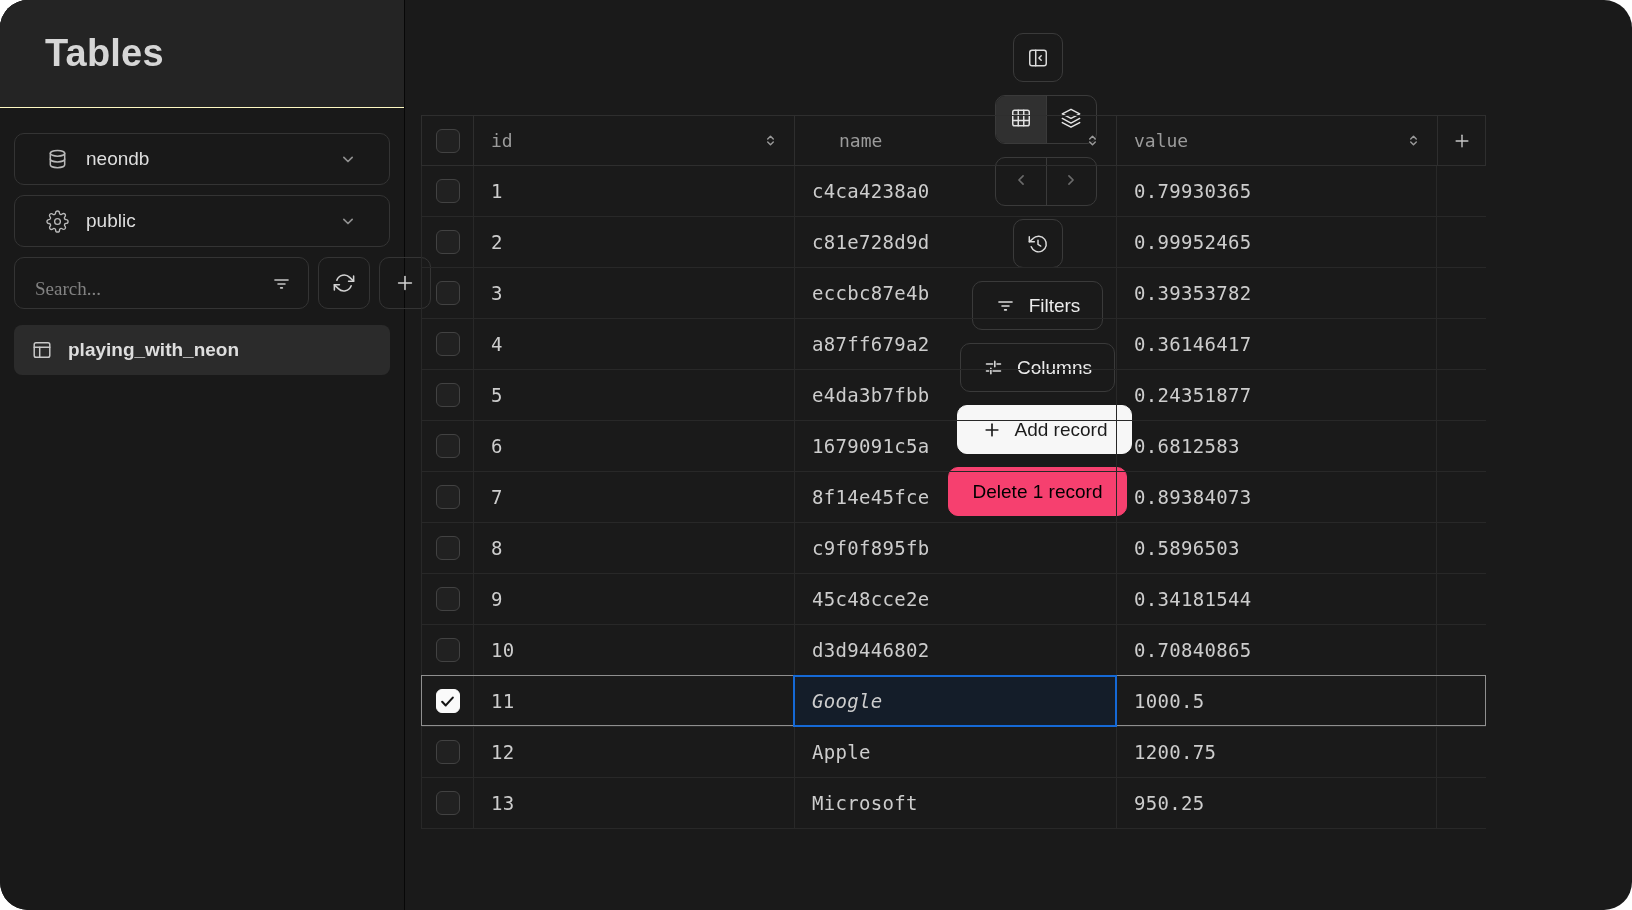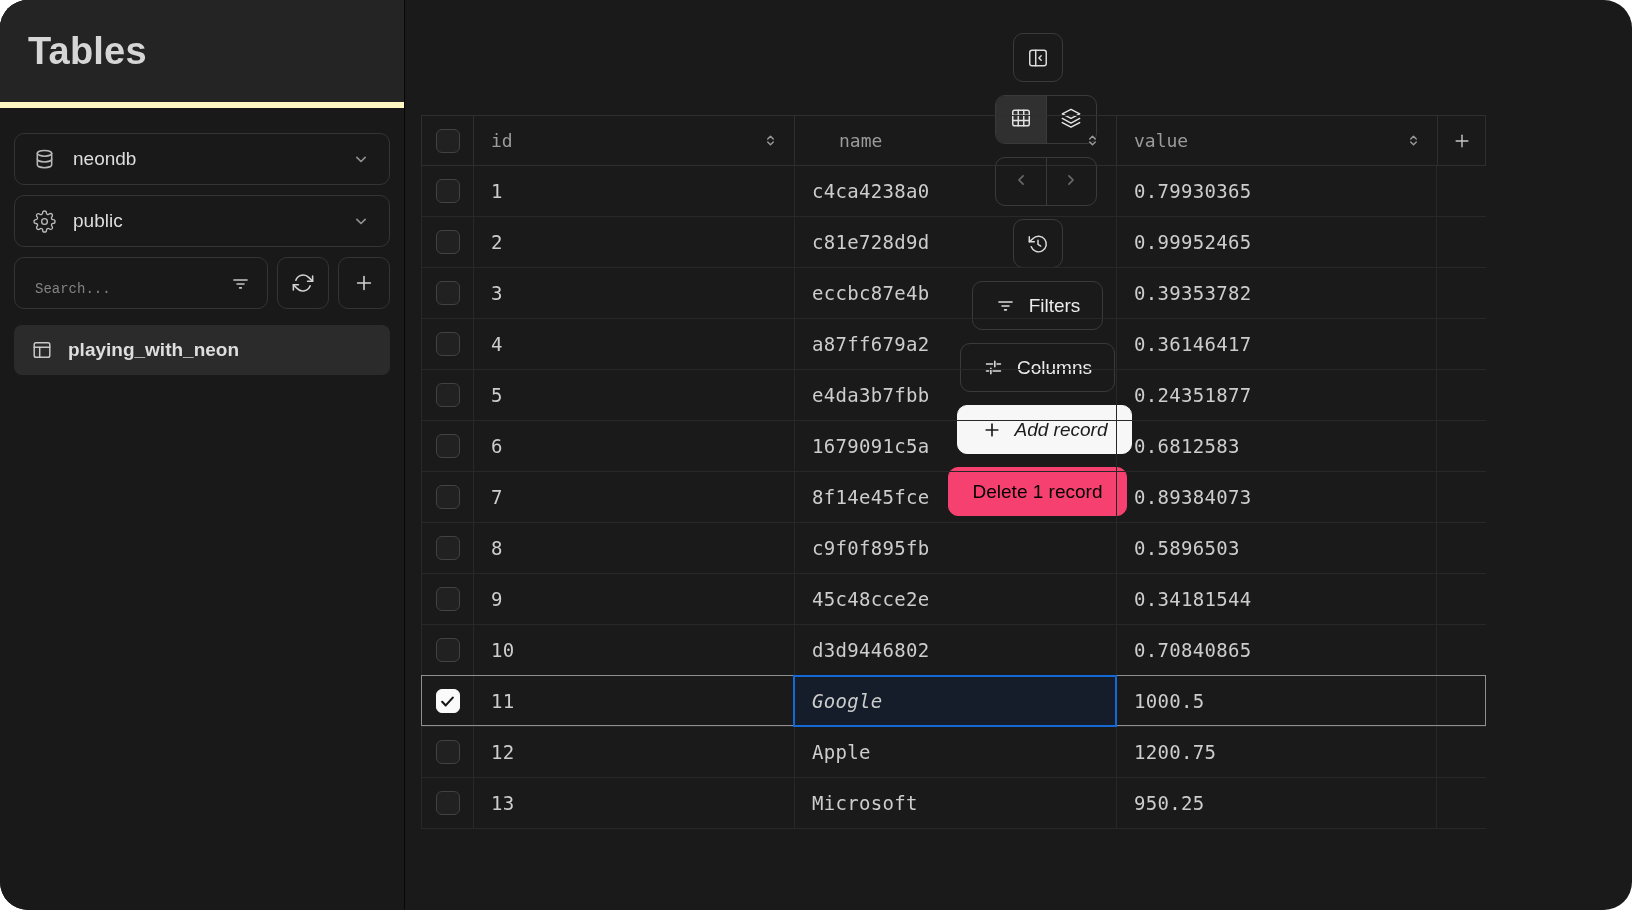--- a/index.html
+++ b/index.html
@@ -22,39 +22,39 @@
   .sidebar {
     position: absolute;
     left: 0; top: 0;
     width: 405px; height: 100%;
     background: #191919;
     border-right: 1px solid #070707;
   }
   .sidebar-header {
     height: 108px;
     background: #242424;
-    border-bottom: 6px solid #fef9c3;
+    border-bottom: 1px solid #fef9c3;
     display: flex; align-items: center;
-    padding: 0 28px;
+    padding: 0 45px;
   }
   .sidebar-header h1 {
     margin: 0;
     font-size: 38px;
     font-weight: 700;
     color: #d6d6d6;
     letter-spacing: .2px;
   }
   .sidebar-body { padding: 25px 14px 0 14px; }
   .select {
     width: 100%; height: 52px;
     border: 1px solid #343434;
     border-radius: 10px;
     background: transparent;
     display: flex; align-items: center; gap: 17px;
-    padding: 0 18px;
+    padding: 0 31px;
     margin-bottom: 10px;
     color: #dedede;
     font-size: 19px;
     font-family: inherit;
     cursor: pointer;
     text-align: left;
   }
   .select .side-ic { color: #b9b9b9; display: flex; }
   .select .chev { margin-left: auto; color: #909090; display: flex; }
   .search-row { display: flex; gap: 9px; }
@@ -64,22 +64,22 @@
     border-radius: 10px;
     display: flex; align-items: center;
     padding: 0 16px 0 18px;
   }
   .search-box input {
     flex: 1;
     min-width: 0;
     background: transparent;
     border: none; outline: none;
     color: #dddddd;
-    font-size: 14px;
-    font-family: Liberation Mono, monospace;
+    font-size: 19px;
+    font-family: Liberation Serif, serif;
     margin-top: 11px;
   }
   .search-box input::placeholder { color: #828282; }
   .search-box .filter-ic { color: #c4c4c4; display: flex; }
   .icon-sq {
     width: 52px; height: 52px; flex: 0 0 52px;
     border: 1px solid #343434;
     border-radius: 10px;
     background: transparent;
     color: #d2d2d2;
@@ -148,21 +148,20 @@
   .seg.dim { color: #6a6a6a; }
   .ml-lg { margin-left: 16px; }
   .btn.primary {
     background: #f7f7f7;
     border-color: #f7f7f7;
     color: #1c1c1c;
     padding: 0 24px;
     gap: 13px;
     font-weight: 500;
     margin-left: 14px;
-    font-style: italic;
   }
   .btn.primary .t-ic { color: #1c1c1c; }
   .btn.danger {
     background: #f6406f;
     border-color: #f6406f;
     color: #000000;
     padding: 0 24px;
     font-weight: 500;
   }
 

